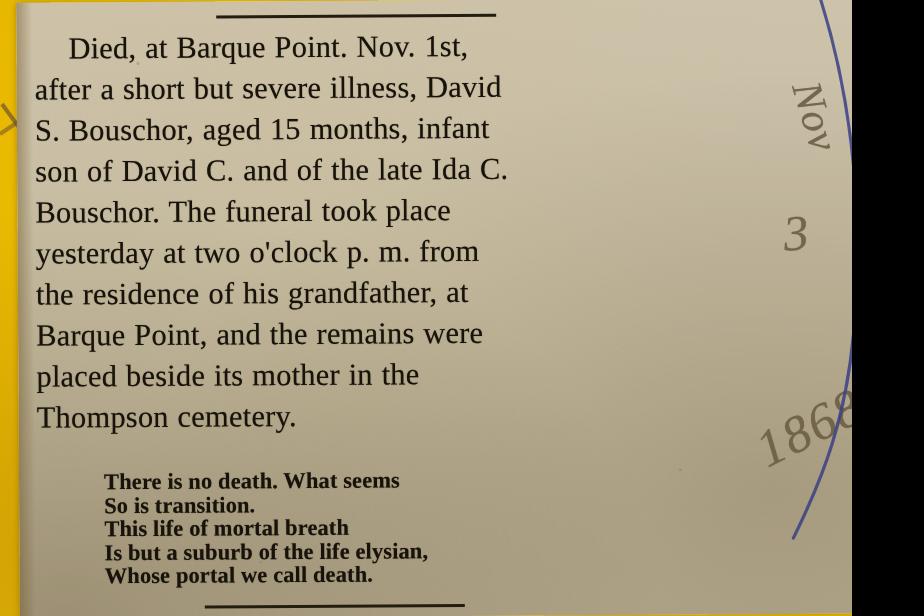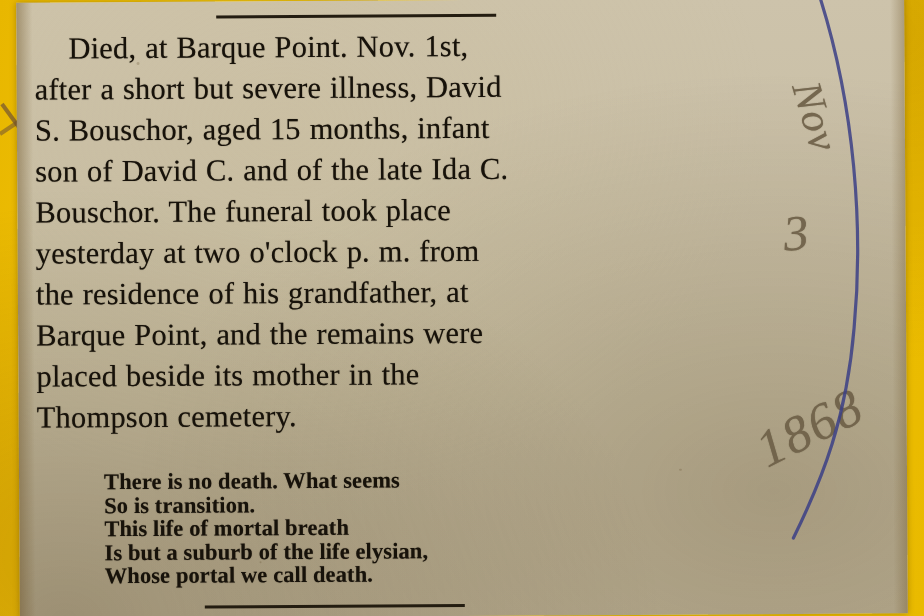--- a/index.html
+++ b/index.html
@@ -5,24 +5,25 @@
   html, body {
     margin: 0;
     padding: 0;
     background: #000;
   }
   body {
     font-family: "Liberation Serif", serif;
   }
   #page {
     position: relative;
-    width: 924px;
+    width: 832px;
     height: 616px;
     overflow: hidden;
     background: #0c4a6e;
+    padding-left: 20px;
   }
   
   #backdrop {
     position: absolute;
     inset: 0;
     background:
       linear-gradient(100deg, #e8b700 0%, #f5c80b 25%, #f3c403 60%, #e9ba00 100%);
   }
   #backdrop::after {
     content: "";

